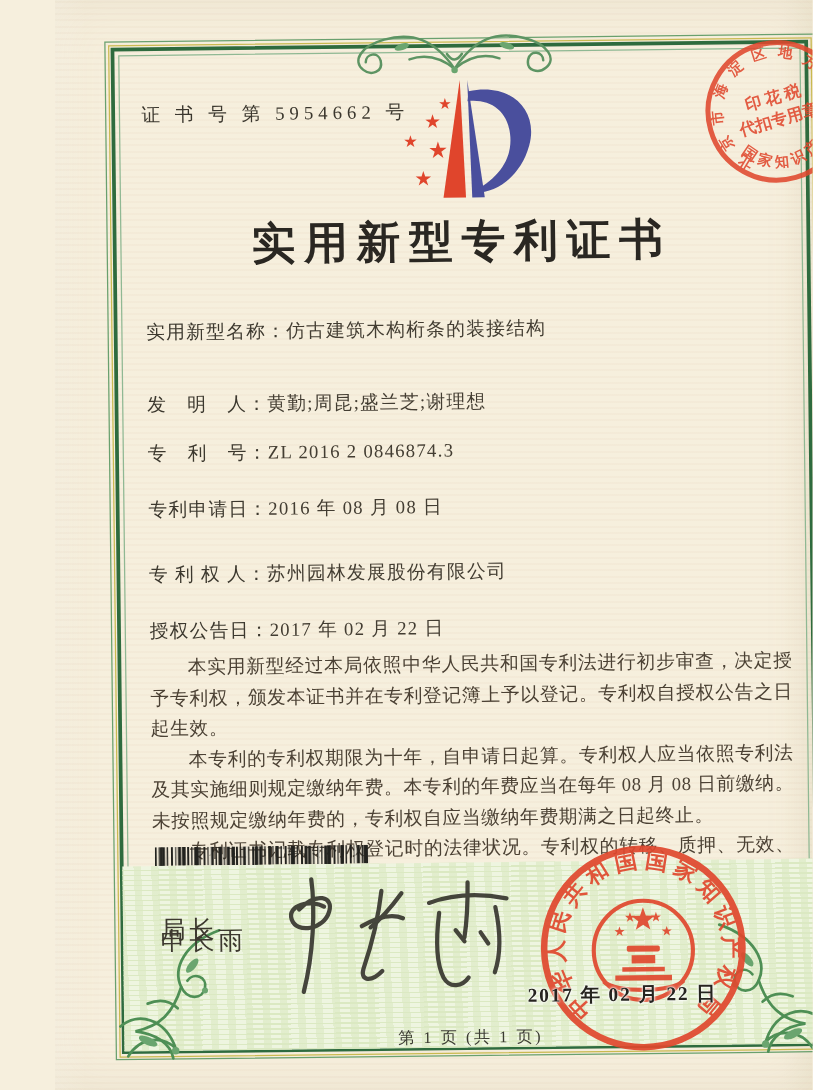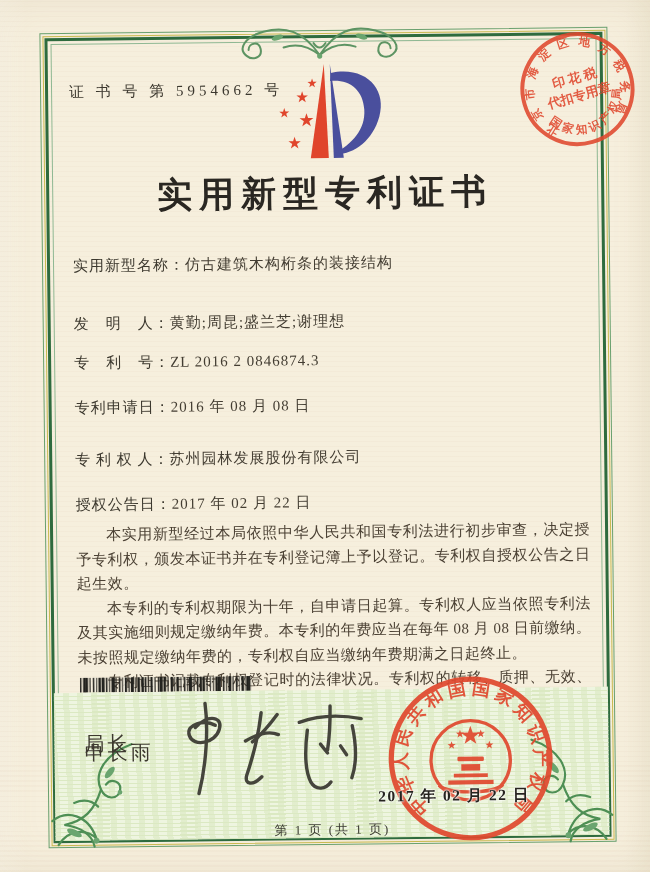--- a/index.html
+++ b/index.html
@@ -8,20 +8,21 @@
     font-family:"Liberation Serif","DejaVu Serif",serif;
     background:#f6efdd;
   }
   .paper{
     position:absolute;inset:0;
     background:
       repeating-linear-gradient(0deg, rgba(198,148,118,0.05) 0 1.5px, rgba(255,255,255,0) 1.5px 5px),
       linear-gradient(90deg,#faf5e6 0%,#f6efdd 4%,#f6efdd 96%,#f2ebd7 100%),
       #f6efdd;
     box-shadow:inset 0 0 40px rgba(160,130,90,.12);
+    margin-left:44px;
   }
   .cert{position:absolute;left:44px;top:30px;width:568px;height:815px;transform:rotate(-0.65deg);}
   .b1{position:absolute;inset:0;border:1.5px solid #69a06e;}
   .b2{position:absolute;inset:2.5px;border:1.5px solid #c9b94f;}
   .b3{position:absolute;inset:5px;border:3px solid #2e6b3e;}
   .b4{position:absolute;inset:11px;border:1px solid #8fb893;}
   .band{
     position:absolute;left:7px;right:7px;bottom:7px;height:148px;
     background:
       repeating-linear-gradient(0deg,#dbe9c2 0 1.2px,rgba(255,255,255,0) 1.2px 4px),

